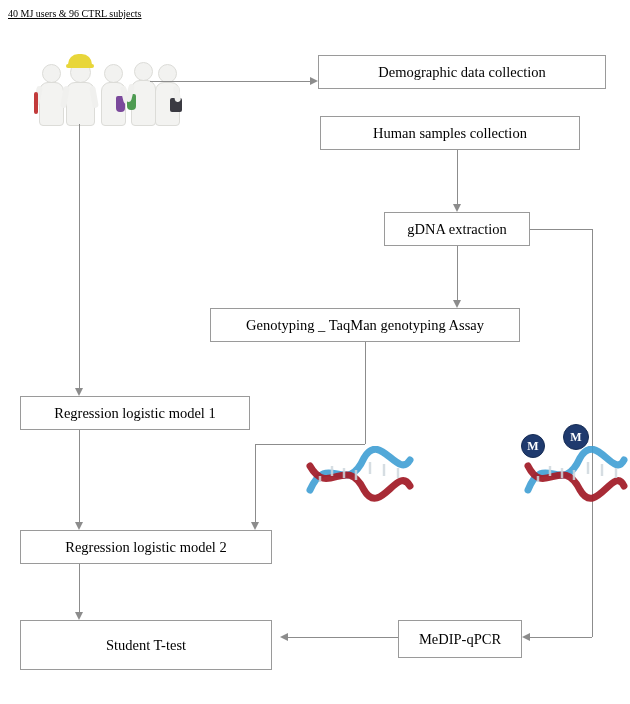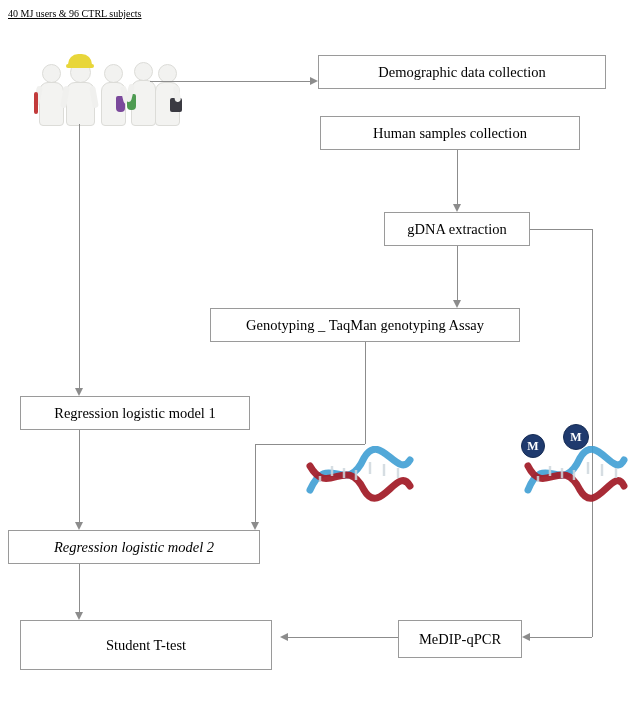--- a/index.html
+++ b/index.html
@@ -190,21 +190,21 @@
   <div class="box" style="left:318px; top:55px; width:288px; height:34px;">Demographic data collection</div>
 
   <div class="box" style="left:320px; top:116px; width:260px; height:34px;">Human samples collection</div>
 
   <div class="box" style="left:384px; top:212px; width:146px; height:34px;">gDNA extraction</div>
 
   <div class="box" style="left:210px; top:308px; width:310px; height:34px;">Genotyping _ TaqMan genotyping Assay</div>
 
   <div class="box" style="left:20px; top:396px; width:230px; height:34px;">Regression logistic model 1</div>
 
-  <div class="box" style="left:8px; top:530px; width:252px; height:34px;font-style:italic;">Regression logistic model 2</div>
+  <div class="box" style="left:20px; top:530px; width:252px; height:34px;">Regression logistic model 2</div>
 
   <div class="box" style="left:20px; top:620px; width:252px; height:50px;">Student T-test</div>
 
   <div class="box" style="left:398px; top:620px; width:124px; height:38px;">MeDIP-qPCR</div>
 
   <div class="line-h" style="left:150px; top:81px; width:160px;"></div>
   <div class="arrow right" style="left:310px; top:76.5px;"></div>
 
   <div class="line-v" style="left:457px; top:150px; height:54px;"></div>
   <div class="arrow down" style="left:452.5px; top:204px;"></div>

